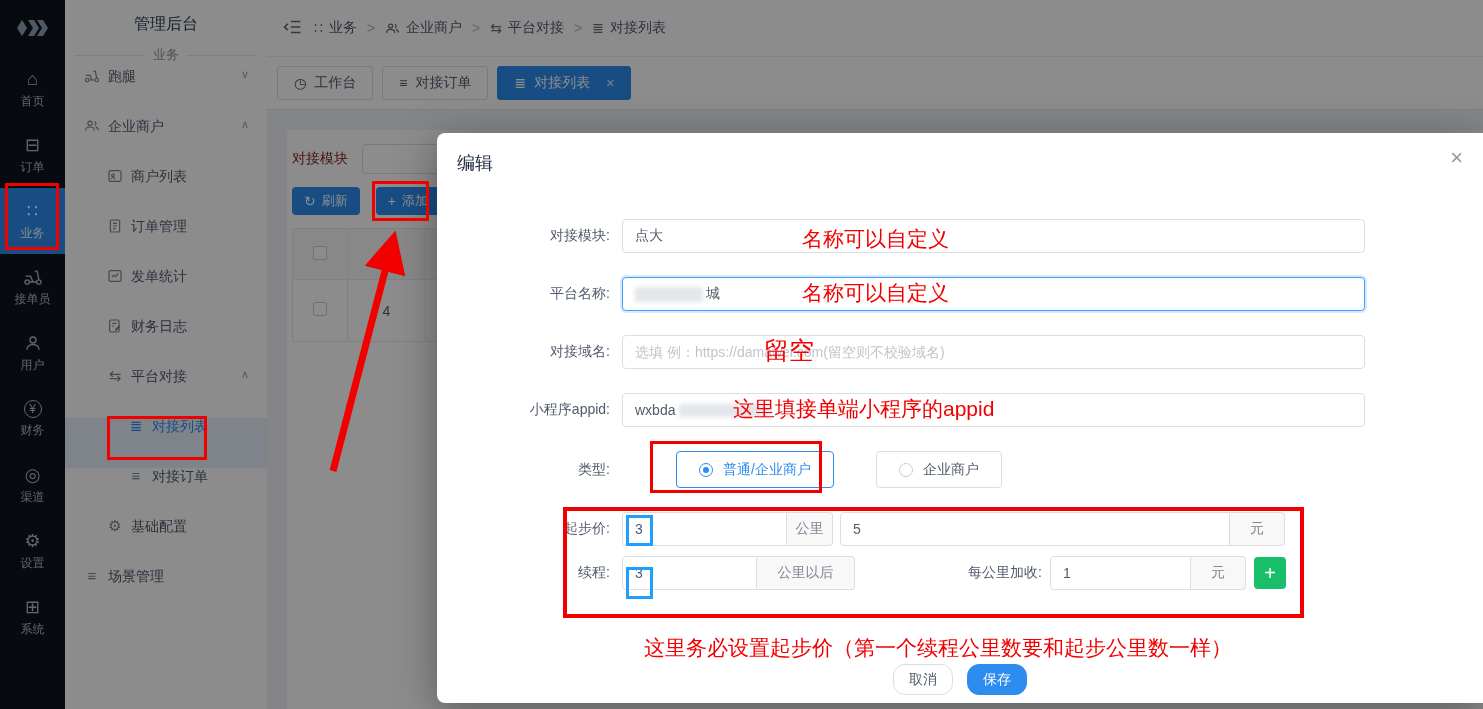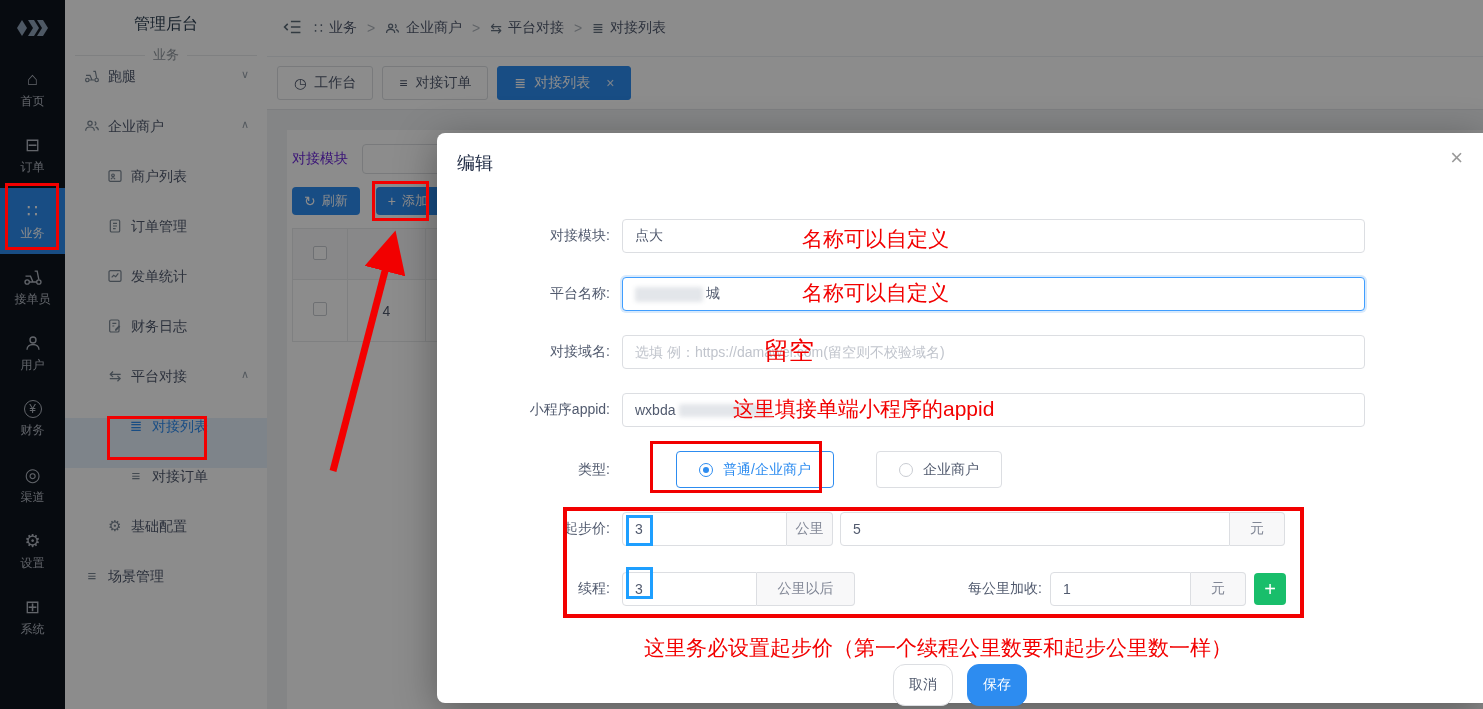--- a/index.html
+++ b/index.html
@@ -35,21 +35,21 @@
   .crumb .c-ic { color:#657180; font-size:14px; display:flex; align-items:center; }
   .crumb-sep { color:#b0b6bd; margin:0 4px; }
   .tabbar { height:53px; background:#fff; border-bottom:1px solid #e3e6ea; display:flex; align-items:center; padding-left:10px; gap:9px; }
   .tab { height:34px; display:flex; align-items:center; gap:8px; padding:0 16px; border:1px solid #dcdee2; border-radius:3px; background:#fff; color:#515a6e; cursor:pointer; }
   .tab .t-ic { font-size:14px; }
   .tab.active { background:#2d8cf0; border-color:#2d8cf0; color:#fff; }
   .tab .t-close { margin-left:8px; font-size:14px; opacity:.85; }
   .content { position:absolute; top:110px; left:0; right:0; bottom:0; background:#f0f2f5; padding:20px 0 0 20px; }
   .card { background:#fff; height:100%; padding:14px 0 0 5px; }
   .filter-row { display:flex; align-items:center; }
-  .filter-label { margin-right:14px; color:#6d28d9; }
+  .filter-label { margin-right:14px; color:#7f1d1d; }
   .filter-input { width:500px; height:30px; border:1px solid #dcdee2; border-radius:4px; background:#fff; }
   .btn-row { display:flex; align-items:center; margin-top:13px; gap:16px; }
   .btn { height:28px; border:none; border-radius:4px; background:#2d8cf0; color:#fff; font-size:13px; display:flex; align-items:center; gap:6px; padding:0 12px; cursor:pointer; font-family:inherit; }
   .btn .b-ic { font-size:14px; }
   .btn-add { width:120px; }
   .tbl { margin-top:13px; border-collapse:collapse; }
   .tbl th, .tbl td { border:1px solid #e8eaec; text-align:center; vertical-align:middle; }
   .tbl th { background:#f8f8f9; height:51px; color:#515a6e; font-weight:bold; }
   .tbl td { height:62px; background:#fff; color:#515a6e; }
   .col-cb { width:55px; } .col-id { width:78px; } .col-rest { width:520px; }
@@ -75,23 +75,23 @@
   .radio-box.sel .rdot::after { content:""; position:absolute; left:3px; top:3px; width:6px; height:6px; border-radius:50%; background:#2d8cf0; }
   .radio-offset { margin-left:54px; }
   .radio-gap { width:42px; flex:none; }
   .igroup { display:flex; align-items:stretch; height:34px; }
   .ginput { height:34px; border:1px solid #dcdee2; border-radius:4px 0 0 4px; padding:0 12px; font-size:14px; color:#515a6e; font-family:inherit; outline:none; background:#fff; }
   .gaddon { background:#f8f8f9; border:1px solid #dcdee2; border-left:none; border-radius:0 4px 4px 0; color:#808695; display:flex; align-items:center; justify-content:center; font-size:14px; }
   .w165{width:165px;} .w46{width:46px;} .w390{width:390px;} .w55{width:55px;}
   .w135{width:135px;} .w98{width:98px;} .w141{width:141px;}
   .perkm-label { width:195px; text-align:right; padding-right:8px; color:#515a6e; flex:none; }
   .plus-btn { width:32px; height:32px; margin-left:8px; border:none; border-radius:4px; background:#19be6b; color:#fff; font-size:20px; line-height:30px; cursor:pointer; flex:none; }
-  .mb22 { margin-bottom:26px; }
+  .mb22 { margin-bottom:10px; }
   .footer { position:absolute; left:0; right:0; top:531px; display:flex; justify-content:center; gap:14px; }
-  .fbtn { height:42px; padding:0 15px; border-radius:12px; font-size:14px; cursor:pointer; font-family:inherit; }
+  .fbtn { height:31px; padding:0 15px; border-radius:12px; font-size:14px; cursor:pointer; font-family:inherit; }
   .fbtn.cancel { background:#fff; border:1px solid #dcdee2; color:#515a6e; }
   .fbtn.save { background:#2d8cf0; border:1px solid #2d8cf0; color:#fff; }
   
   .ann { position:absolute; z-index:30; pointer-events:none; }
   .rbox { border:3px solid #f20000; }
   .rbox-thick { border:4px solid #f20000; }
   .bbox { border:3px solid #1e9fff; }
   .rtext { color:#f20000; font-size:21px; white-space:nowrap; }
   .rtext-big { font-size:25px; }
   svg.arrow { position:absolute; inset:0; width:1483px; height:709px; z-index:30; pointer-events:none; }

